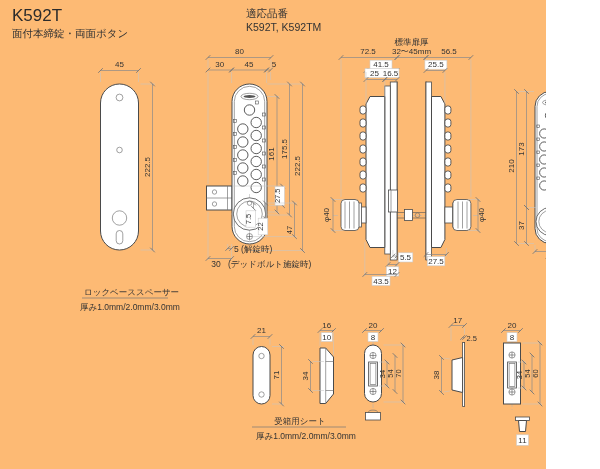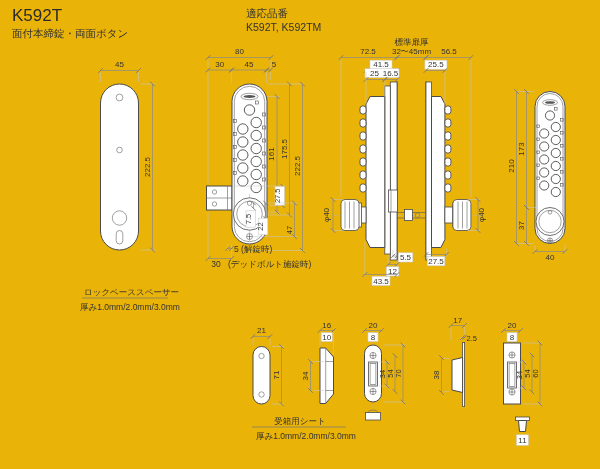--- a/index.html
+++ b/index.html
@@ -1,16 +1,16 @@
 <!DOCTYPE html>
 <html><head>
 <meta charset="utf-8">
 <style>
   html,body{margin:0;padding:0;background:#fff;}
-  .sheet{position:relative;width:600px;height:469px;background:#eab308;overflow:hidden;}
+  .sheet{position:relative;width:524px;height:469px;background:#fdba74;overflow:hidden;padding-left:22px;}
   svg{position:absolute;left:0;top:0;}
   .t{font-family:"Liberation Sans",sans-serif;fill:#333;}
   .mid{text-anchor:middle;}
   .s17{font-size:17px;fill:#2b2b2b;}
   .s10{font-size:10.5px;}
   .s85{font-size:8.5px;}
   .s8{font-size:8px;}
   .s75{font-size:7.5px;}
   .p{stroke:#4a4a4a;stroke-width:1;fill:#fff;}
   .p3{stroke:#4a4a4a;stroke-width:.8;fill:#fff;}

